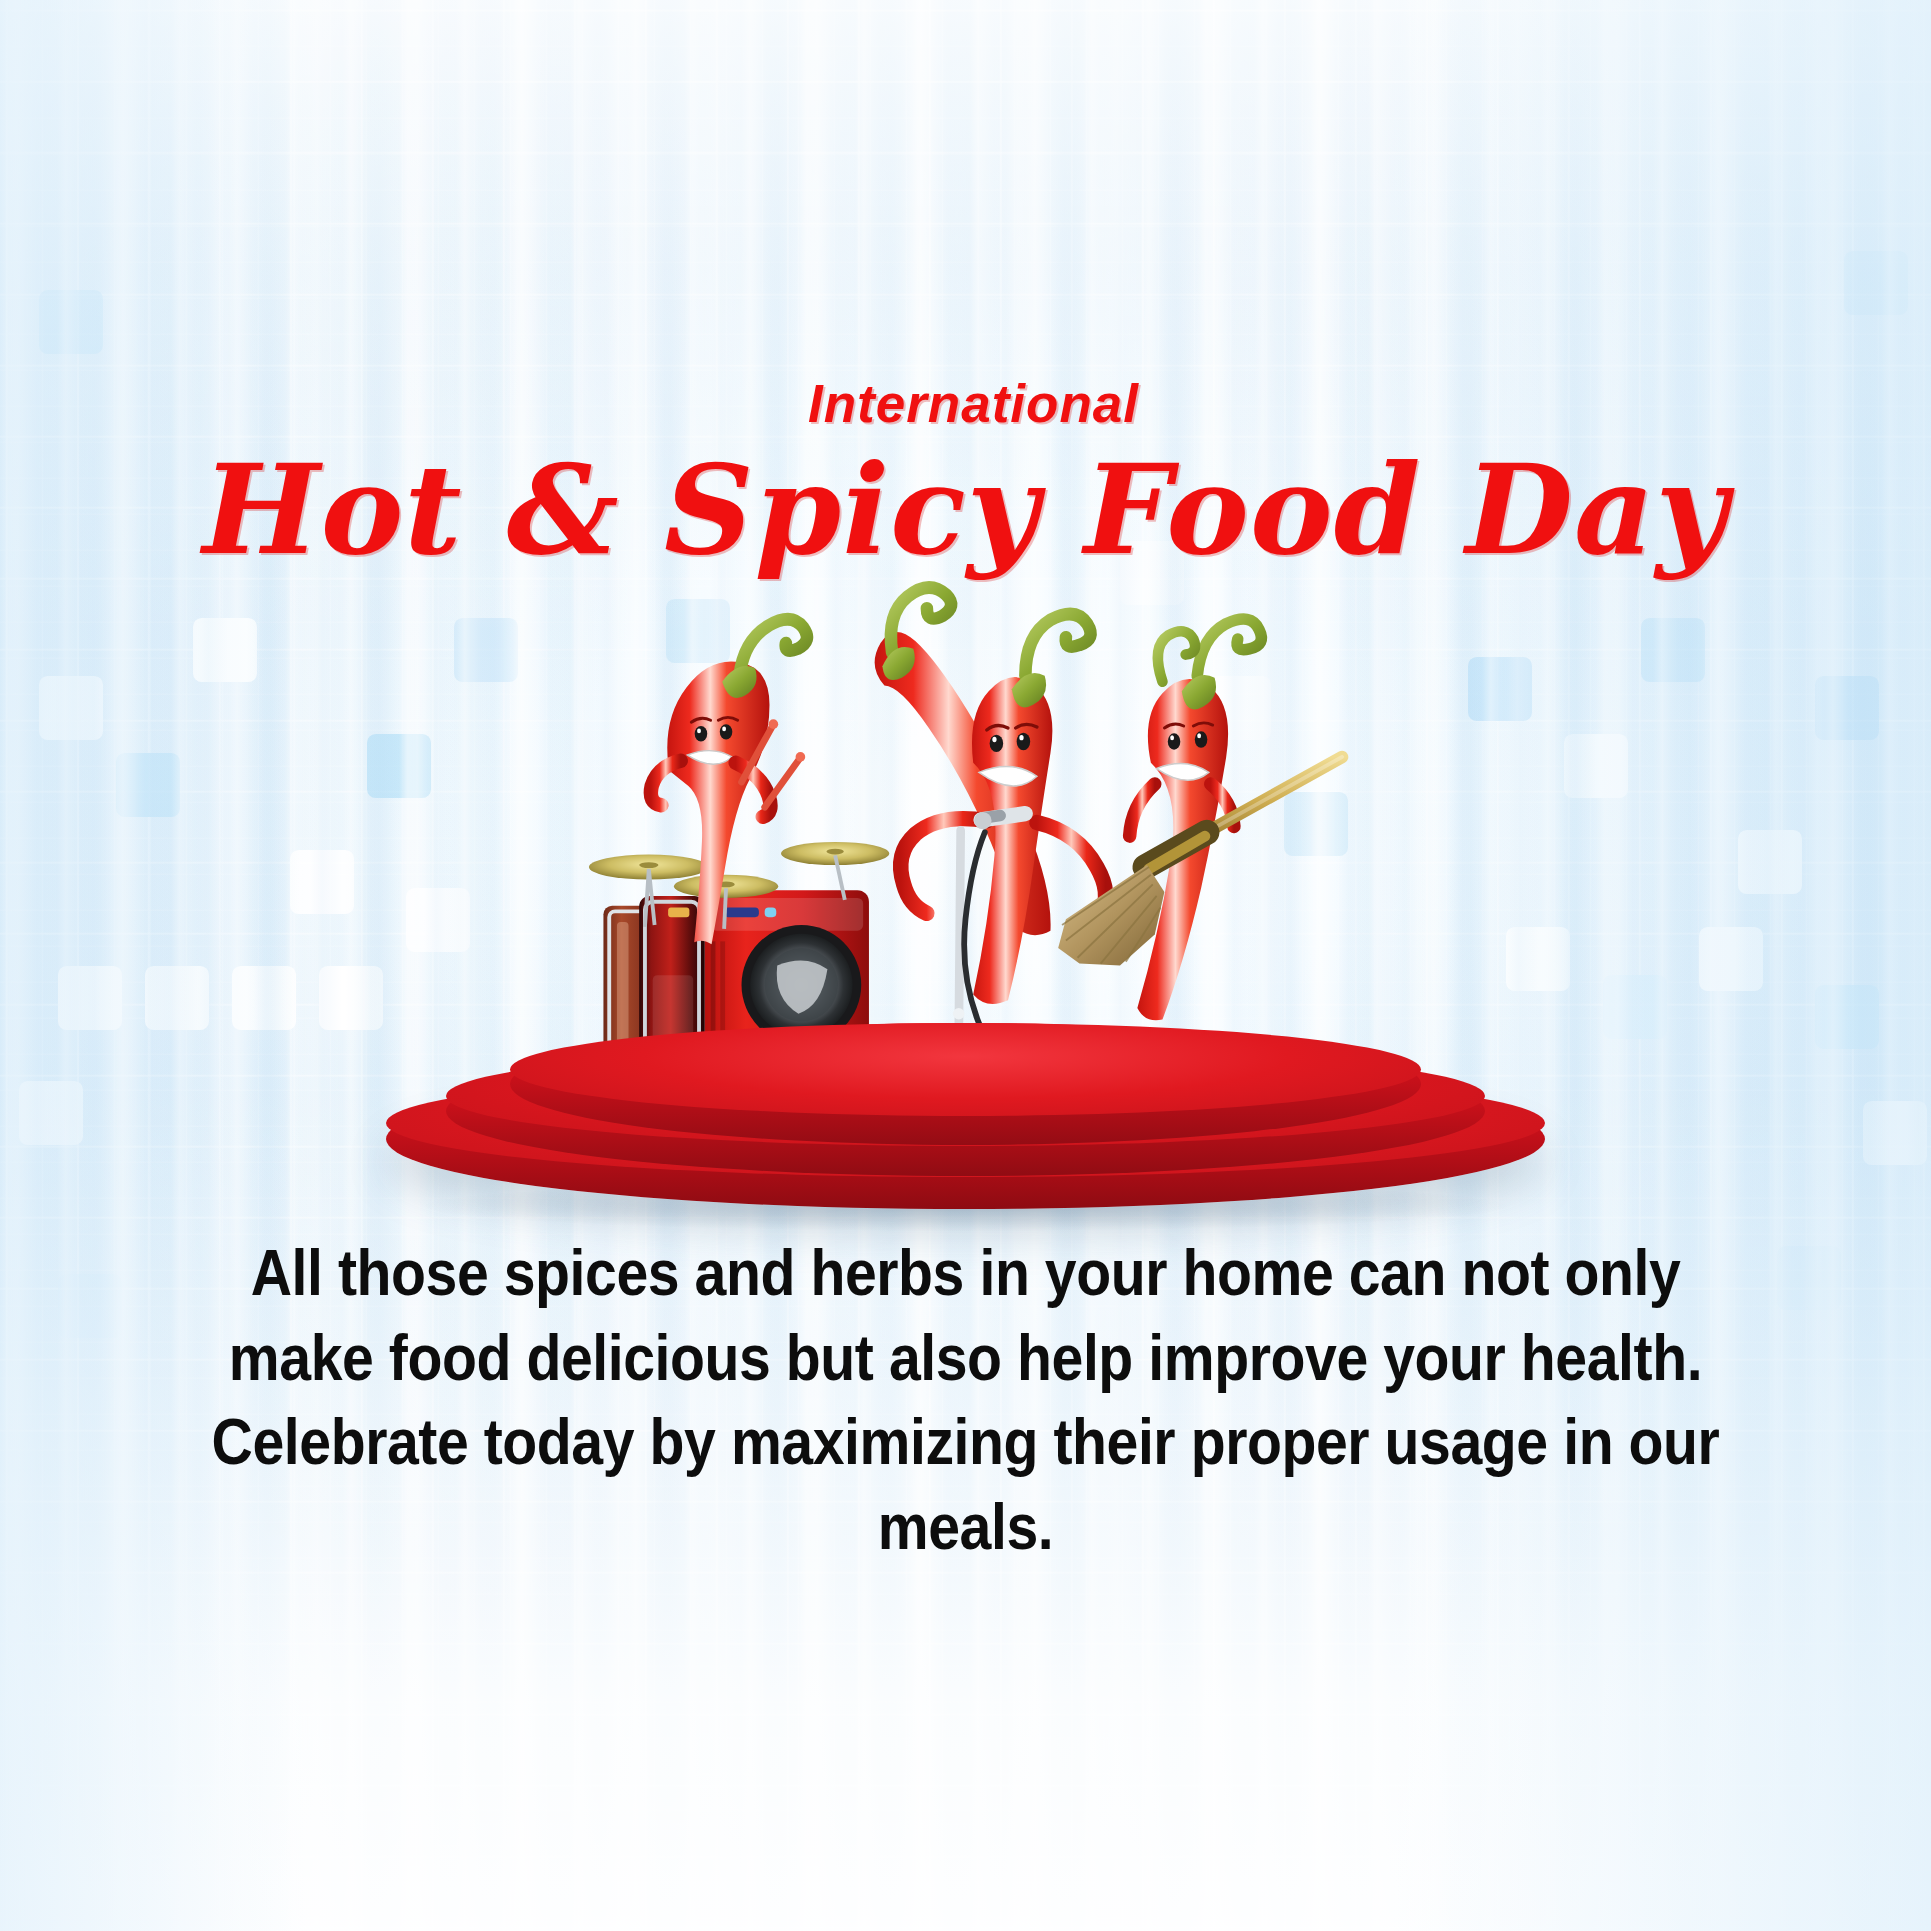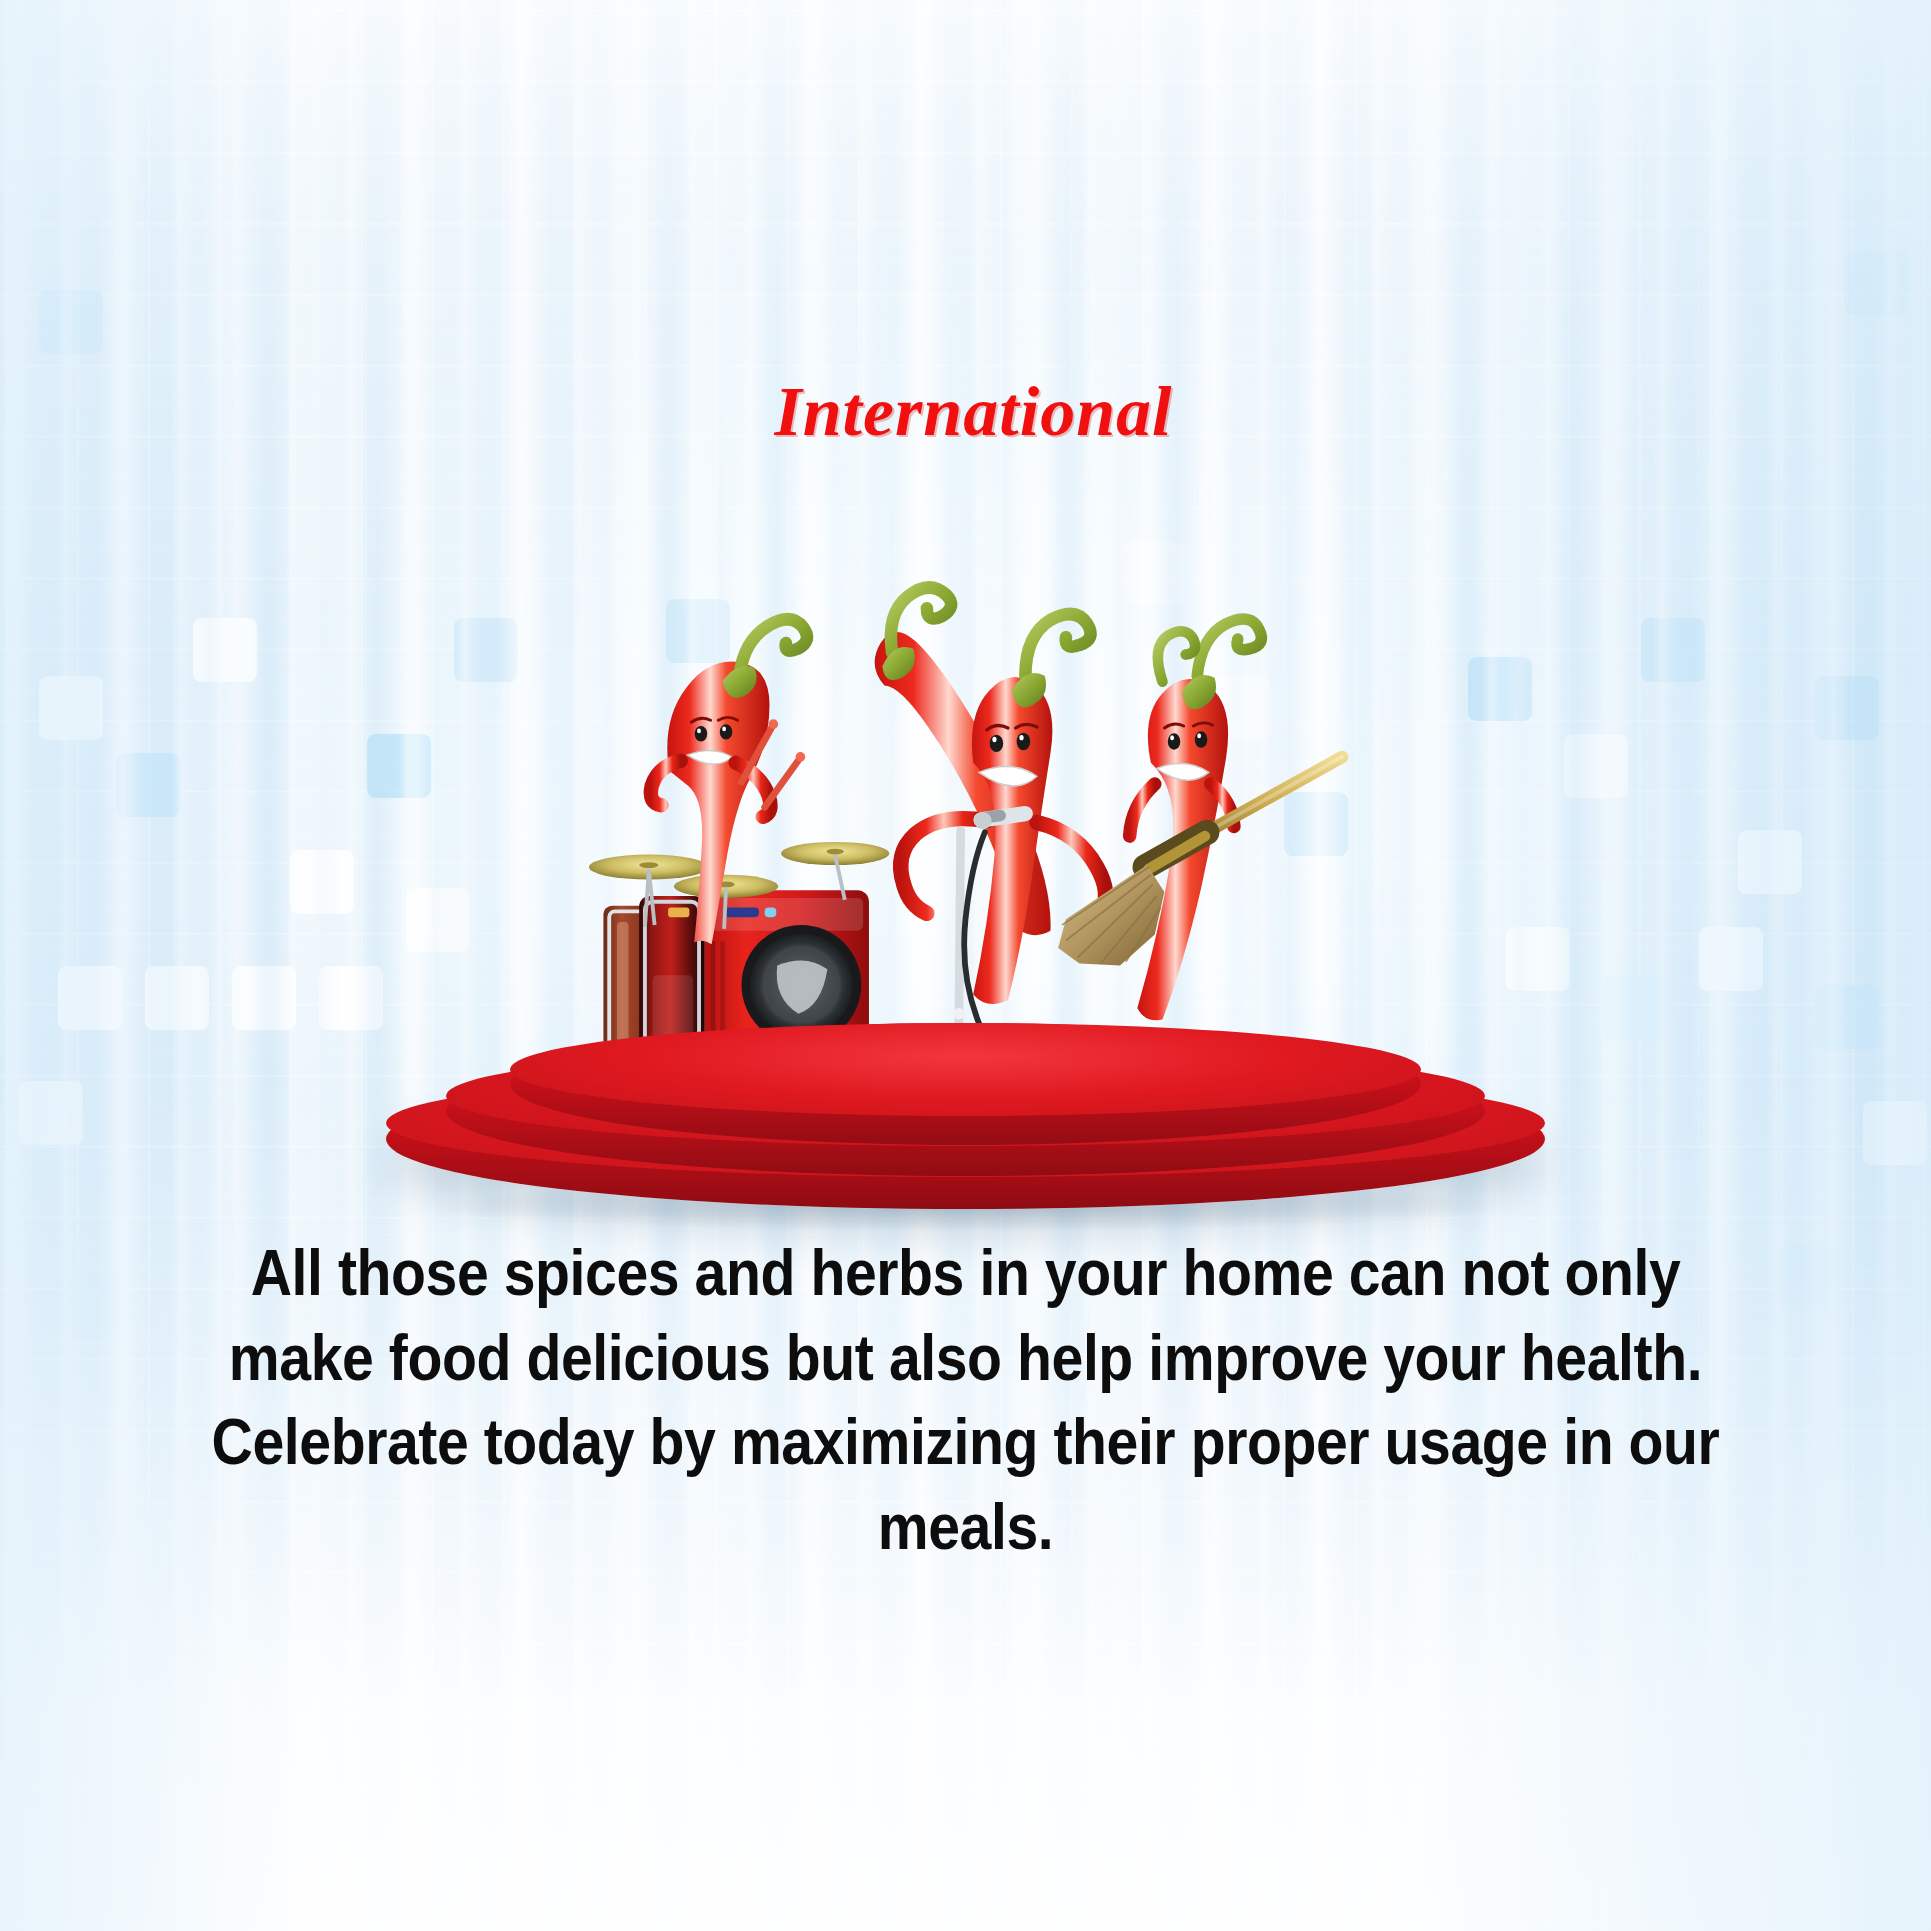--- a/index.html
+++ b/index.html
@@ -73,23 +73,23 @@
       rgba(255,255,255,0.06) 72%,
       rgba(206,232,249,0.50) 100%);
   }
 
   
   .title-block{
     position:absolute;left:0;right:0;top:377px;text-align:center;
     pointer-events:none;
   }
   .title-line1{
-    font-family:Liberation Serif, serif;
+    font-family:Liberation Sans, sans-serif;
     font-style:italic;font-weight:bold;
-    font-size:70px;line-height:1;
+    font-size:53px;line-height:1;
     color:#f01010;
     letter-spacing:1px;
     text-shadow:1.9px 1.9px 0 rgba(210,0,0,.25);
     margin-left:16px;
   }
   .title-line2{
     font-family:"DejaVu Serif",serif;
     font-style:italic;font-weight:bold;
     font-size:124px;line-height:1.05;
     color:#f01010;
@@ -173,20 +173,21 @@
     <div class="tile" style="left:58px;top:1274px;width:64px;height:64px;background:rgba(200,230,250,.4);"></div>
   </div>
 
   <div class="bg-layer bg-columns"></div>
   <div class="bg-layer bg-columns2"></div>
   <div class="bg-layer bg-fade"></div>
   <div class="bg-layer bg-side-fade"></div>
 
   <div class="title-block">
     <div class="title-line1">International</div>
+    <div class="title-line2">Hot &amp; Spicy Food Day</div>
   </div>
 
   <div class="chili-scene">
     <svg width="1931" height="1931" viewBox="0 0 2000 2000" xmlns="http://www.w3.org/2000/svg">
       <defs>
         <linearGradient id="gChili" x1="0" y1="0" x2="1" y2="0">
           <stop offset="0%" stop-color="#c5150f"></stop>
           <stop offset="22%" stop-color="#ee2a1e"></stop>
           <stop offset="42%" stop-color="#ffd9cf"></stop>
           <stop offset="58%" stop-color="#f4492e"></stop>

